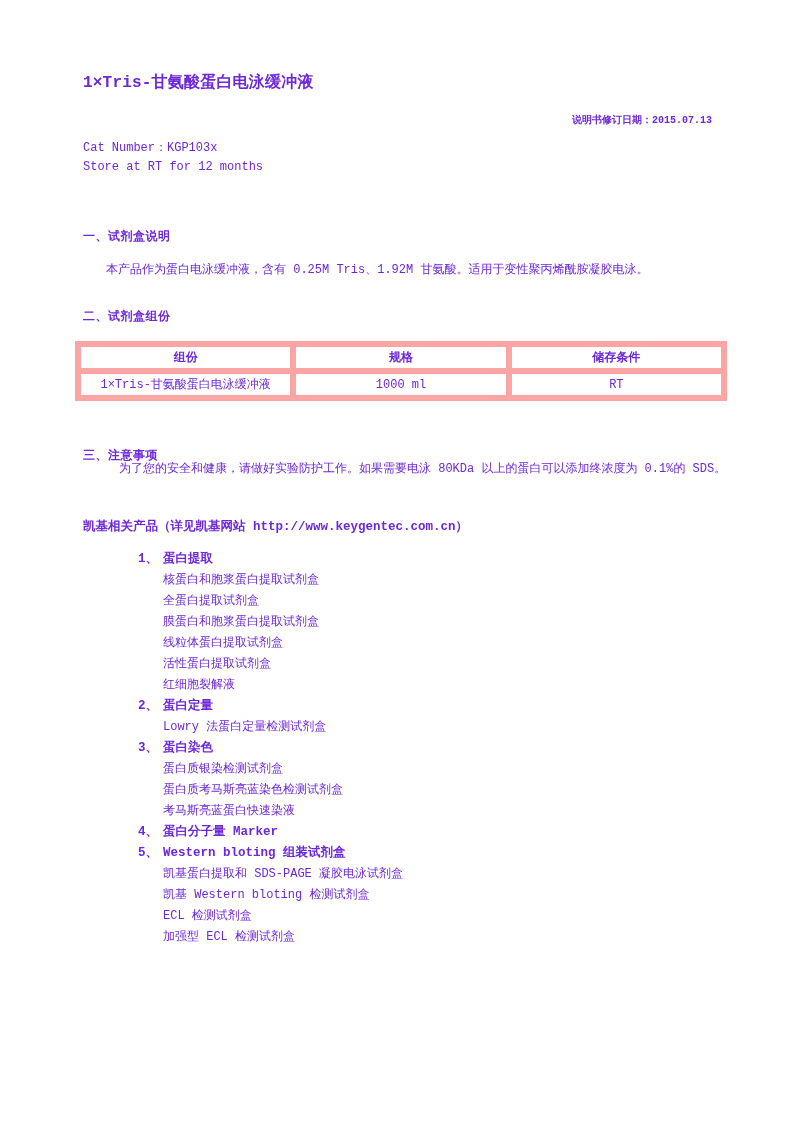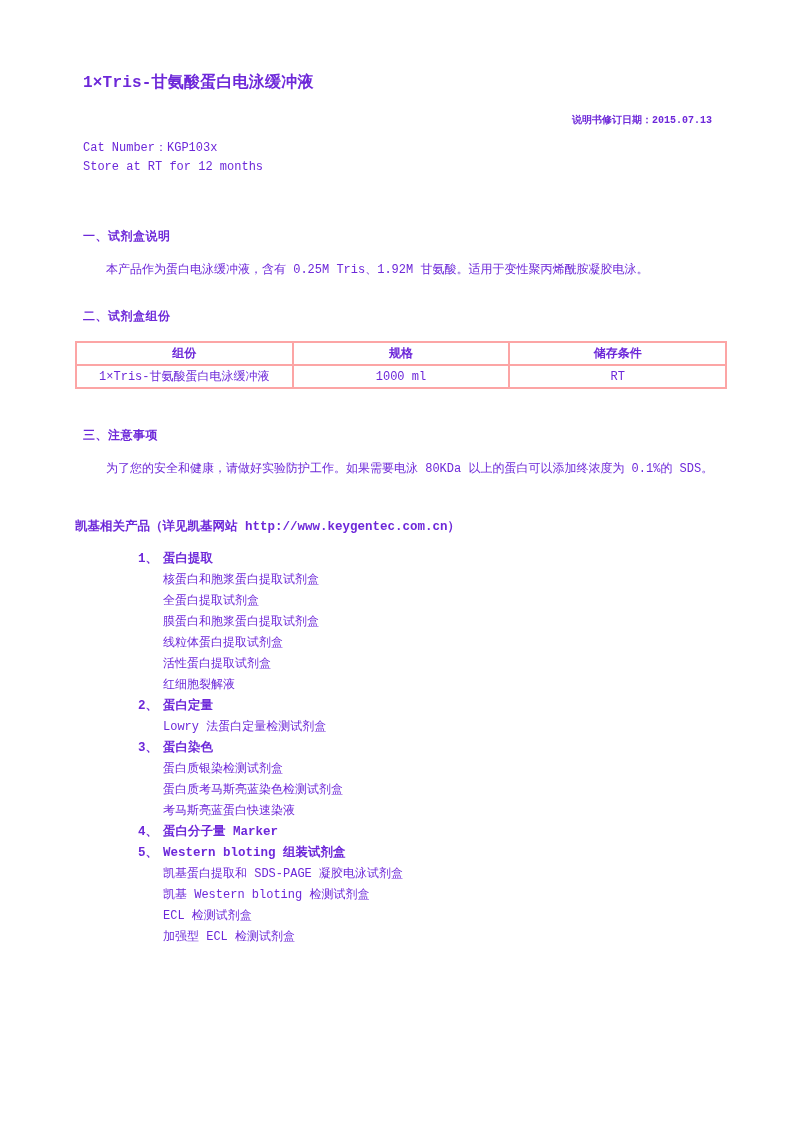--- a/index.html
+++ b/index.html
@@ -26,47 +26,47 @@
     top:139px; left:83px;
     font-size:12px; line-height:19px;
   }
   .sec-heading {
     left:83px;
     font-size:12px; font-weight:bold;
     letter-spacing:0.5px;
   }
   .sec1-h { top:228px; }
   .sec2-h { top:308px;text-align:center; }
-  .sec3-h { top:427px; }
+  .sec3-h { top:447px; }
   .body-para {
     left:106px;
     font-size:12px;
     white-space:nowrap;
   }
   .para1 { top:261px; }
-  .para2 { top:460px; }
+  .para2 { top:460px;margin-left:13px; }
   .comp-table {
     top:341px; left:75px;
     width:652px;
     border-collapse:collapse;
     border:1.5px solid #000;
     table-layout:fixed;
   }
   .comp-table th, .comp-table td {
-    border:2px solid #fca5a5;
+    border:6px solid #fca5a5;
     height:21px;
     padding:0 4px;
     text-align:center;
     vertical-align:middle;
     font-size:12px;
     overflow:hidden;
   }
   .comp-table th { font-weight:bold; }
   .related-heading {
-    top:518px; left:75px;
+    top:518px; left:83px;
     font-size:12.5px; font-weight:bold;
   }
   .product-list {
     top:549px; left:138px;
     font-size:12px; line-height:21px;
   }
   .pl-head { font-weight:bold; font-size:12.5px; }
   .pl-head .num { display:inline-block; width:25px; }
   .pl-item { padding-left:25px; }
 </style>

